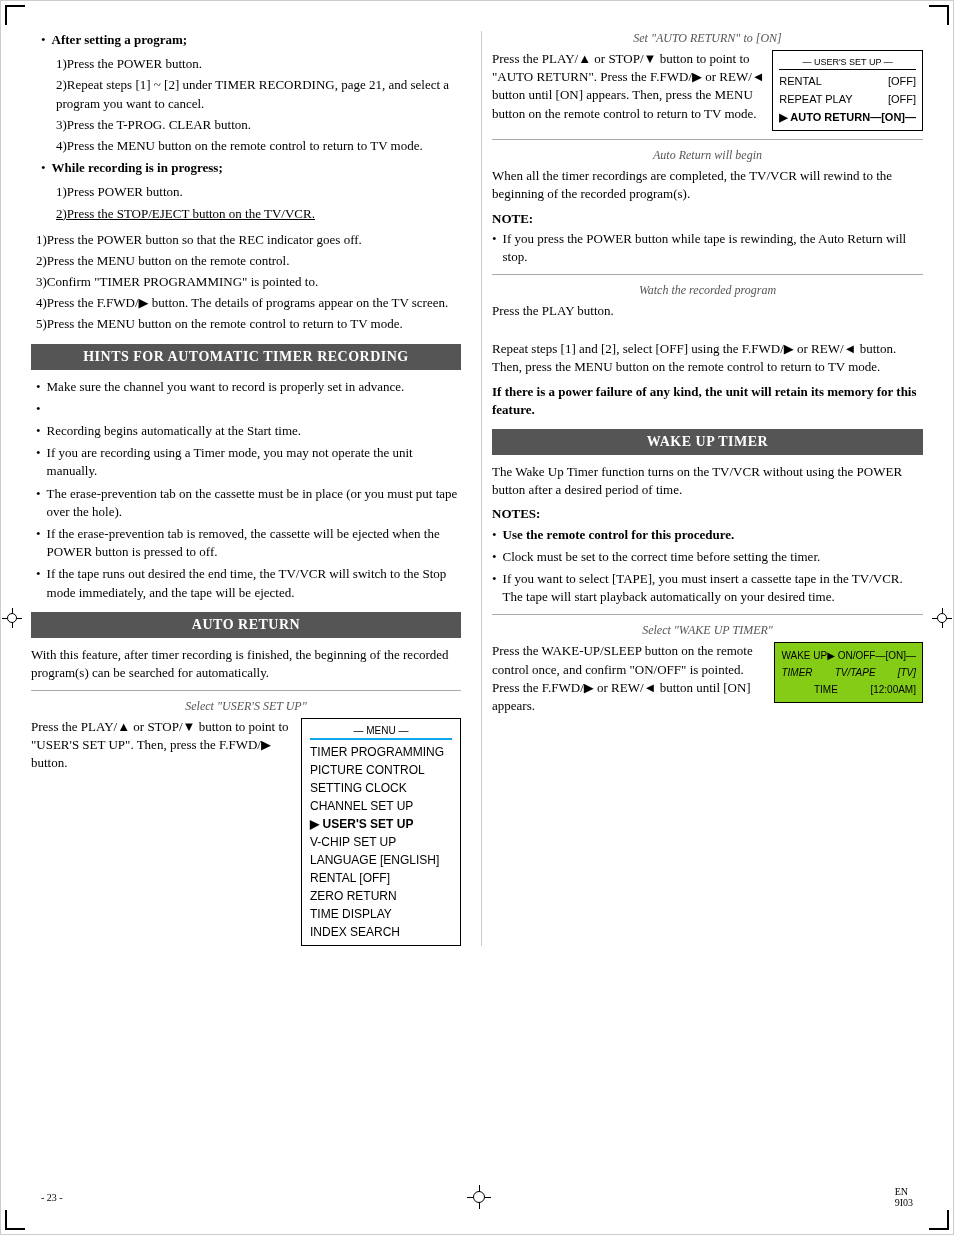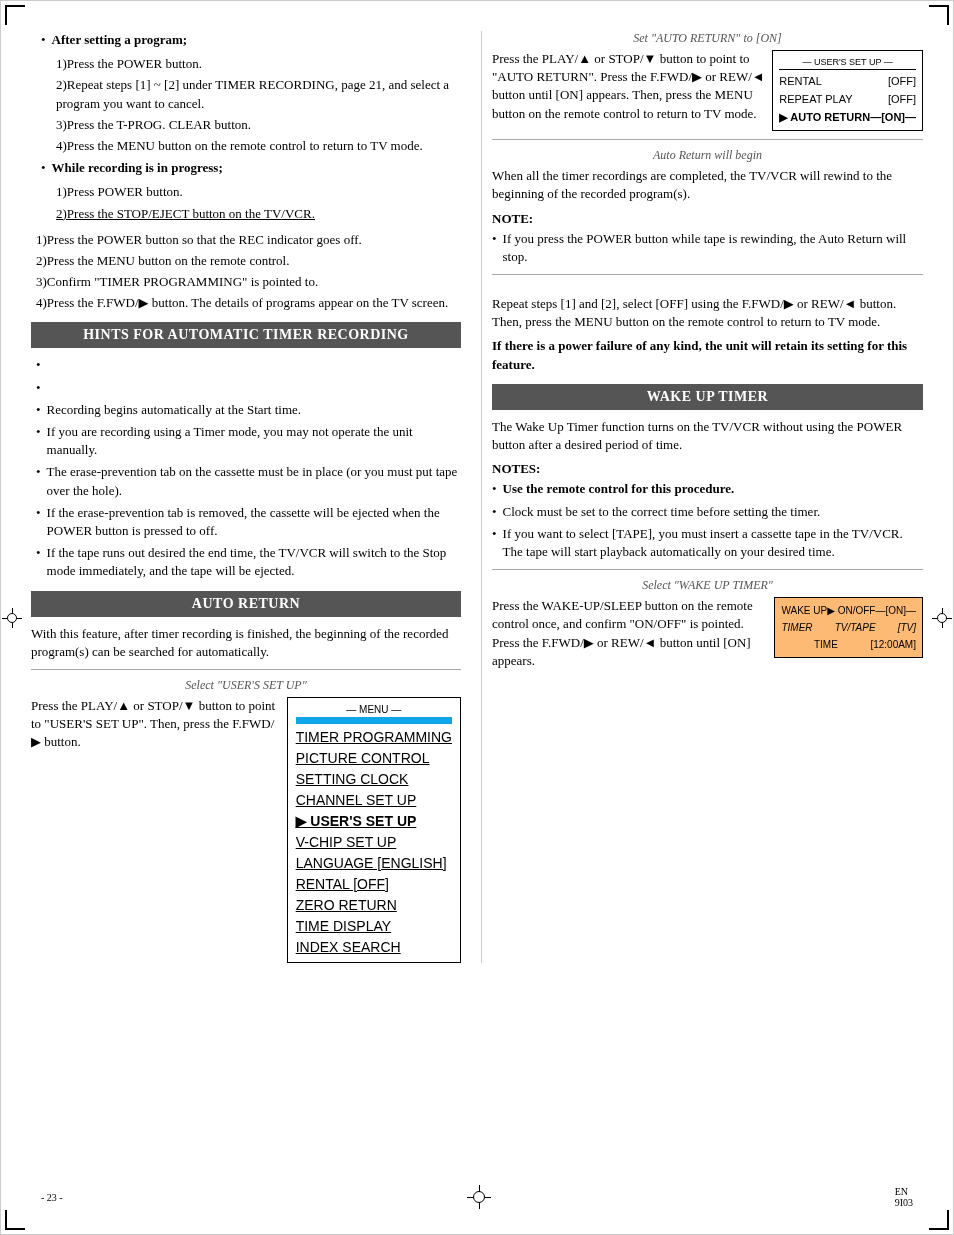--- a/index.html
+++ b/index.html
@@ -98,21 +98,21 @@
       background: #fff;
       font-family: Arial, sans-serif;
     }
     .menu-box-right {
       float: right;
       margin-left: 10px;
     }
     .menu-box .menu-title {
       text-align: center;
       font-size: 10px;
-      border-bottom: 7px solid #0ea5e9;
+      border-bottom: 2px solid #0ea5e9;
       margin-bottom: 3px;
     }
 
     
     .display-box {
       border: 1px solid #000;
       padding: 4px 6px;
       font-size: 11px;
       line-height: 1.6;
       display: inline-block;
@@ -135,21 +135,21 @@
     }
 
     
     .wakeup-box {
       border: 1px solid #000;
       padding: 4px 6px;
       font-size: 11px;
       line-height: 1.6;
       display: inline-block;
       min-width: 140px;
-      background: #fdba74;
+      background: #84cc16;
       font-family: Arial, sans-serif;
       float: right;
       margin-left: 10px;
     }
 
     
     .page-bottom {
       position: absolute;
       bottom: 25px;
       left: 0;
@@ -244,28 +244,30 @@
             <span style="text-decoration:underline;">2)Press the STOP/EJECT button on the TV/VCR.</span>
           </div>
         </div>
       </div>
 
       <div style="margin-top:8px;">
         <div class="numbered-item">1)Press the POWER button so that the REC indicator goes off.</div>
         <div class="numbered-item">2)Press the MENU button on the remote control.</div>
         <div class="numbered-item">3)Confirm "TIMER PROGRAMMING" is pointed to.</div>
         <div class="numbered-item">4)Press the F.FWD/▶ button. The details of programs appear on the TV screen.</div>
+        <div class="numbered-item">5)Press the MENU button on the remote control to return to TV mode.</div>
       </div>
 
       <div class="section-header">HINTS FOR AUTOMATIC TIMER RECORDING</div>
 
       <div>
         <ul style="list-style:none;margin-left:5px;">
           <li class="bullet-item">
             <span class="bullet-sym">•</span>
+            <span>Make sure the channel you want to record is properly set in advance.</span>
           </li>
           <li class="bullet-item">
             <span class="bullet-sym">•</span>
           </li>
           <li class="bullet-item">
             <span class="bullet-sym">•</span>
             <span>Recording begins automatically at the Start time.</span>
           </li>
           <li class="bullet-item">
             <span class="bullet-sym">•</span>
@@ -290,21 +292,21 @@
 
       <p>With this feature, after timer recording is finished, the beginning of the recorded program(s) can be searched for automatically.</p>
 
       <hr class="hr">
 
       <div class="sub-heading">Select "USER'S SET UP"</div>
 
       <div class="clearfix">
         <div class="menu-box menu-box-right">
           <div class="menu-title">— MENU —</div>
-          <div style="font-size:14px;line-height:1.5;text-decoration:underline;">
+          <div style="font-size:12px;line-height:1.5;">
             <div>TIMER PROGRAMMING</div>
             <div>PICTURE CONTROL</div>
             <div>SETTING CLOCK</div>
             <div>CHANNEL SET UP</div>
             <div style="font-weight:bold;">▶ USER'S SET UP</div>
             <div>V-CHIP SET UP</div>
             <div>LANGUAGE  [ENGLISH]</div>
             <div>RENTAL  [OFF]</div>
             <div>ZERO RETURN</div>
             <div>TIME DISPLAY</div>
@@ -349,24 +351,28 @@
         <p>When all the timer recordings are completed, the TV/VCR will rewind to the beginning of the recorded program(s).</p>
         <p class="bold note-bold">NOTE:</p>
         <div class="bullet-item">
           <span class="bullet-sym">•</span>
           <span>If you press the POWER button while tape is rewinding, the Auto Return will stop.</span>
         </div>
       </div>
 
       <hr class="hr">
 
+      <div class="right-col-section">
+        <div class="sub-heading">Watch the recorded program</div>
+        <p>Press the PLAY button.</p>
+      </div>
 
       <div style="margin-top:20px;">
         <p>Repeat steps [1] and [2], select [OFF] using the F.FWD/▶ or REW/◄ button. Then, press the MENU button on the remote control to return to TV mode.</p>
-        <p class="bold">If there is a power failure of any kind, the unit will retain its setting for this feature.</p>
+        <p class="bold">If there is a power failure of any kind, the unit will retain its memory for this feature.</p>
       </div>
 
       <div class="section-header">WAKE UP TIMER</div>
 
       <p>The Wake Up Timer function turns on the TV/VCR without using the POWER button after a desired period of time.</p>
       <p class="bold note-bold">NOTES:</p>
 
       <div>
         <div class="bullet-item">
           <span class="bullet-sym">•</span>

